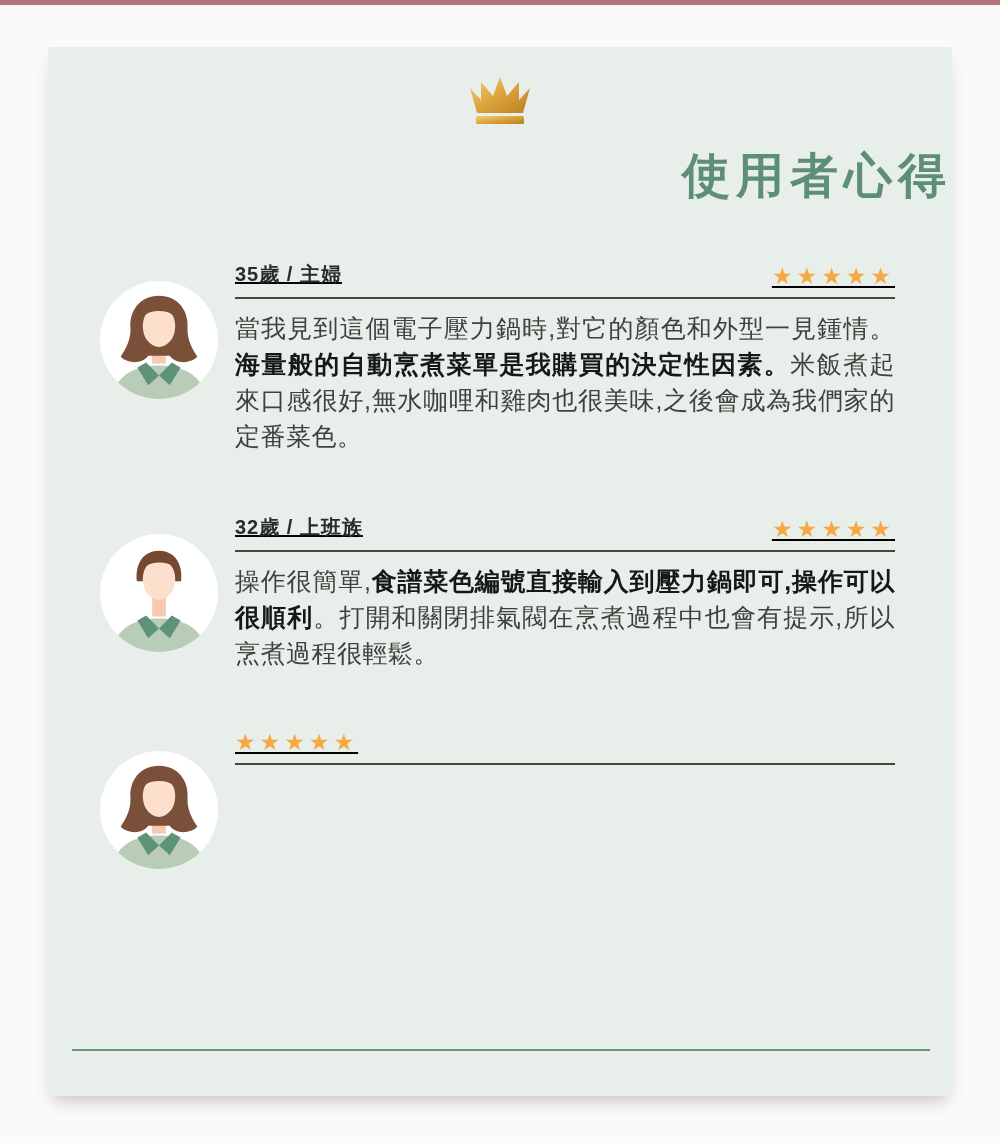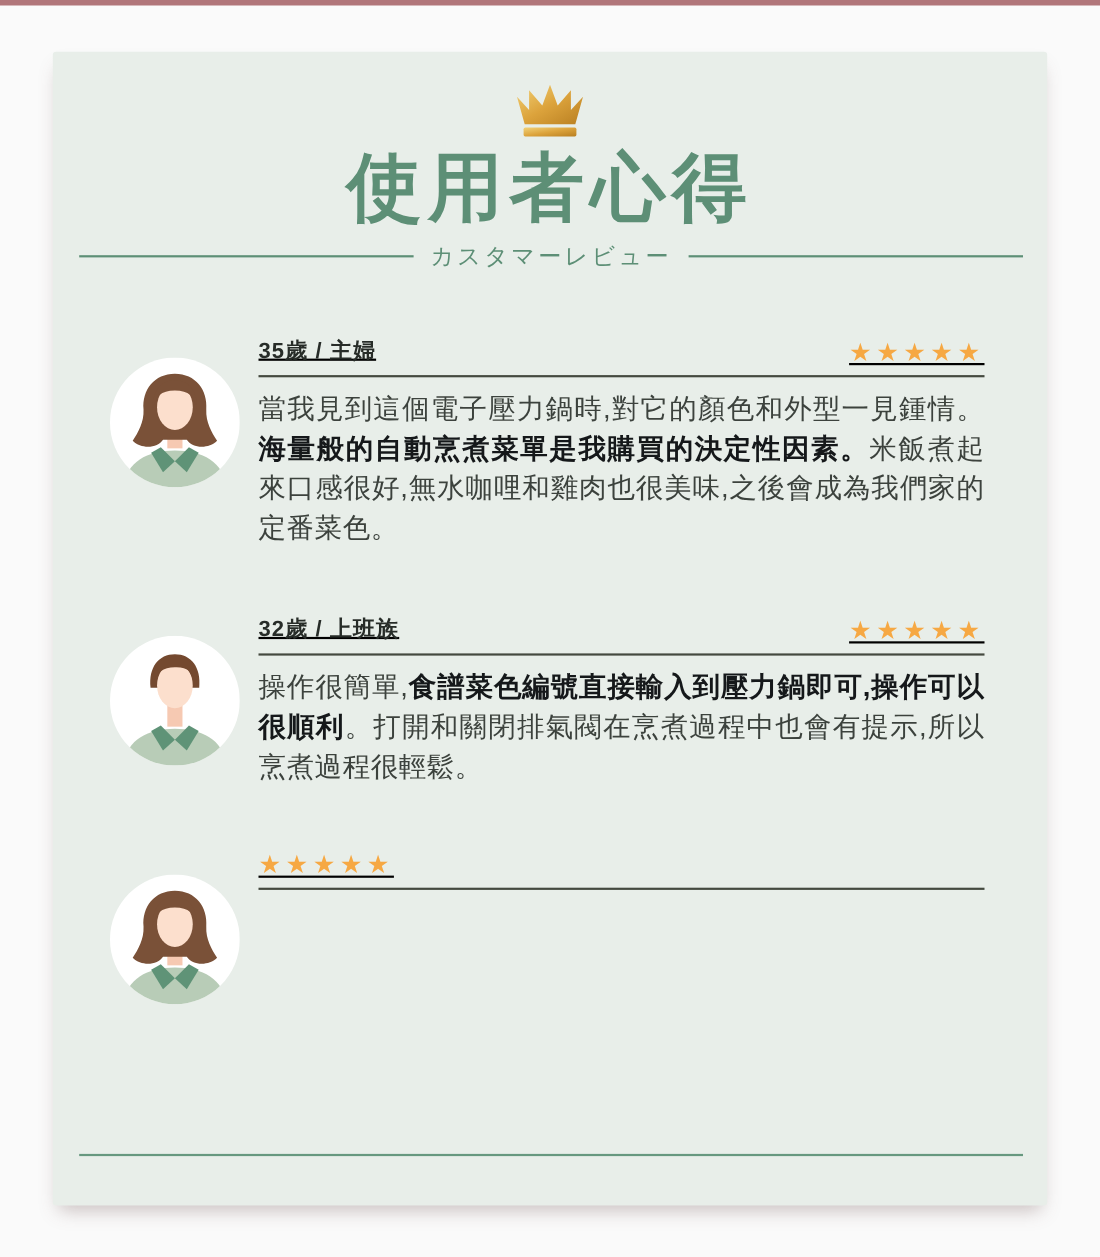--- a/index.html
+++ b/index.html
@@ -14,22 +14,22 @@
     position:absolute; top:0; left:0; width:1000px; height:5px;
     background:#b1767a;
   }
   .card {
     position:absolute; left:48px; top:47px; width:904px; height:1049px;
     background:#e8eee9; border-radius:3px;
     box-shadow:0 10px 16px -6px rgba(110,80,80,.35);
   }
   .crown { display:block; margin:30px auto 0 auto; }
   .title {
-    margin-top:6px; text-align:center;
-    font-size:68px; font-weight:bold; letter-spacing:6px;
+    margin-top:22px; text-align:right;
+    font-size:48px; font-weight:bold; letter-spacing:6px;
     color:#5d8f76; line-height:1.12;
   }
   .subtitle-row {
     display:flex; align-items:center; gap:15px;
     margin:10px 22px 0 24px;
   }
   .subtitle-line { flex:1; height:2px; background:#5d8f76; }
   .subtitle-text {
     font-size:21px; letter-spacing:3px; color:#5d8f76; white-space:nowrap;
   }
@@ -75,25 +75,20 @@
         <stop offset="0.5" stop-color="#dca33c"></stop>
         <stop offset="1" stop-color="#b97f21"></stop>
       </linearGradient>
     </defs>
     <path d="M4 11 L15 23 L15 5 L27 19 L34 0 L41 19 L53 5 L53 23 L64 11 L57 36 L11 36 Z" fill="url(#goldg)"></path>
     <rect x="10" y="39" width="48" height="8" rx="1.5" fill="url(#goldg)"></rect>
   </svg>
 
   <div class="title">使用者心得</div>
 
-  <div class="subtitle-row">
-    <div class="subtitle-line"></div>
-    <div class="subtitle-text">カスタマーレビュー</div>
-    <div class="subtitle-line"></div>
-  </div>
 
   <div class="reviews">
 
     <div class="review">
       <div class="avatar av-woman-long-hair">
         <svg viewBox="0 0 120 120">
           <defs>
               <clipPath id="clip0">
                 <circle cx="60" cy="60" r="60"></circle>
               </clipPath>

